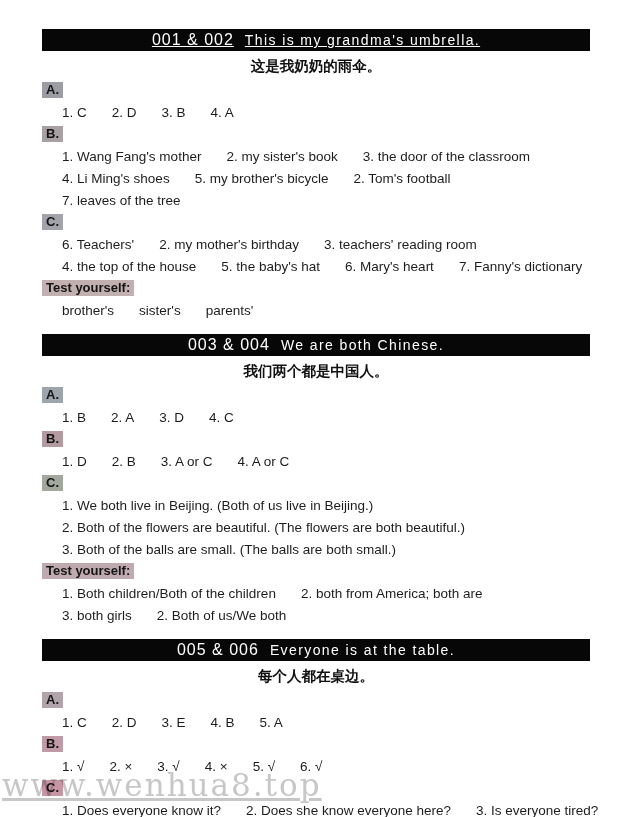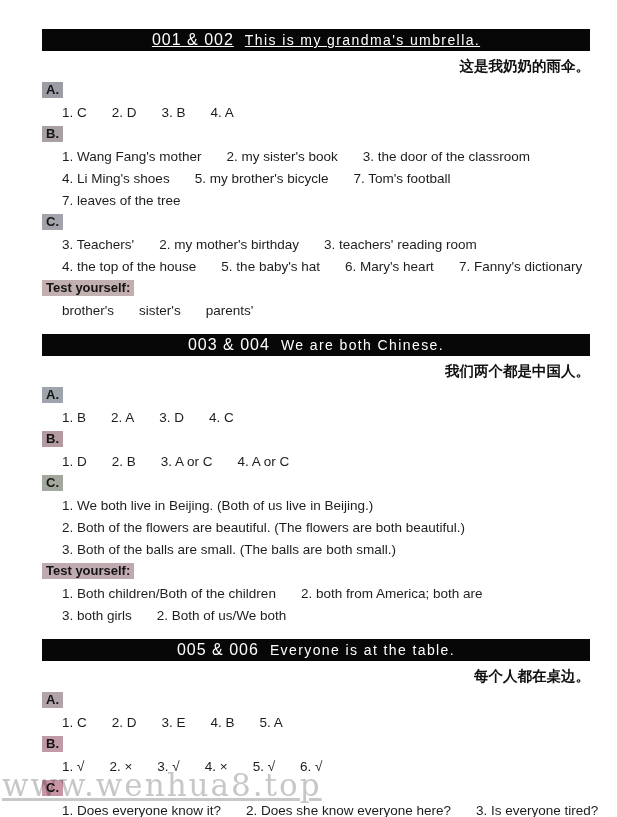--- a/index.html
+++ b/index.html
@@ -33,21 +33,21 @@
     font-weight: 400;
   }
   .bar .ttl {
     font-size: 14px;
     letter-spacing: 1.4px;
     font-weight: 300;
   }
   .cn {
     height: 26px;
     line-height: 26px;
-    text-align: right;
+    text-align: center;
     font-weight: bold;
     font-size: 14.5px;
     color: #111;
     margin-top: 2px;
   }
   .chip-row {
     height: 22px;
     display: flex;
     align-items: center;
   }
@@ -107,30 +107,30 @@
       <span class="chip" style="background: rgb(169, 160, 164);">B.</span>
     </div>
     <div class="row">
       <span class="item">1. Wang Fang's mother</span>
       <span class="item">2. my sister's book</span>
       <span class="item">3. the door of the classroom</span>
     </div>
     <div class="row">
       <span class="item">4. Li Ming's shoes</span>
       <span class="item">5. my brother's bicycle</span>
-      <span class="item">7. Tom's football</span>
+      <span class="item">2. Tom's football</span>
     </div>
     <div class="row">
       <span class="item">7. leaves of the tree</span>
     </div>
     <div class="chip-row">
       <span class="chip" style="background: rgb(163, 163, 171);">C.</span>
     </div>
     <div class="row">
-      <span class="item">3. Teachers'</span>
+      <span class="item">6. Teachers'</span>
       <span class="item">2. my mother's birthday</span>
       <span class="item">3. teachers' reading room</span>
     </div>
     <div class="row">
       <span class="item">4. the top of the house</span>
       <span class="item">5. the baby's hat</span>
       <span class="item">6. Mary's heart</span>
       <span class="item">7. Fanny's dictionary</span>
     </div>
     <div class="chip-row">

